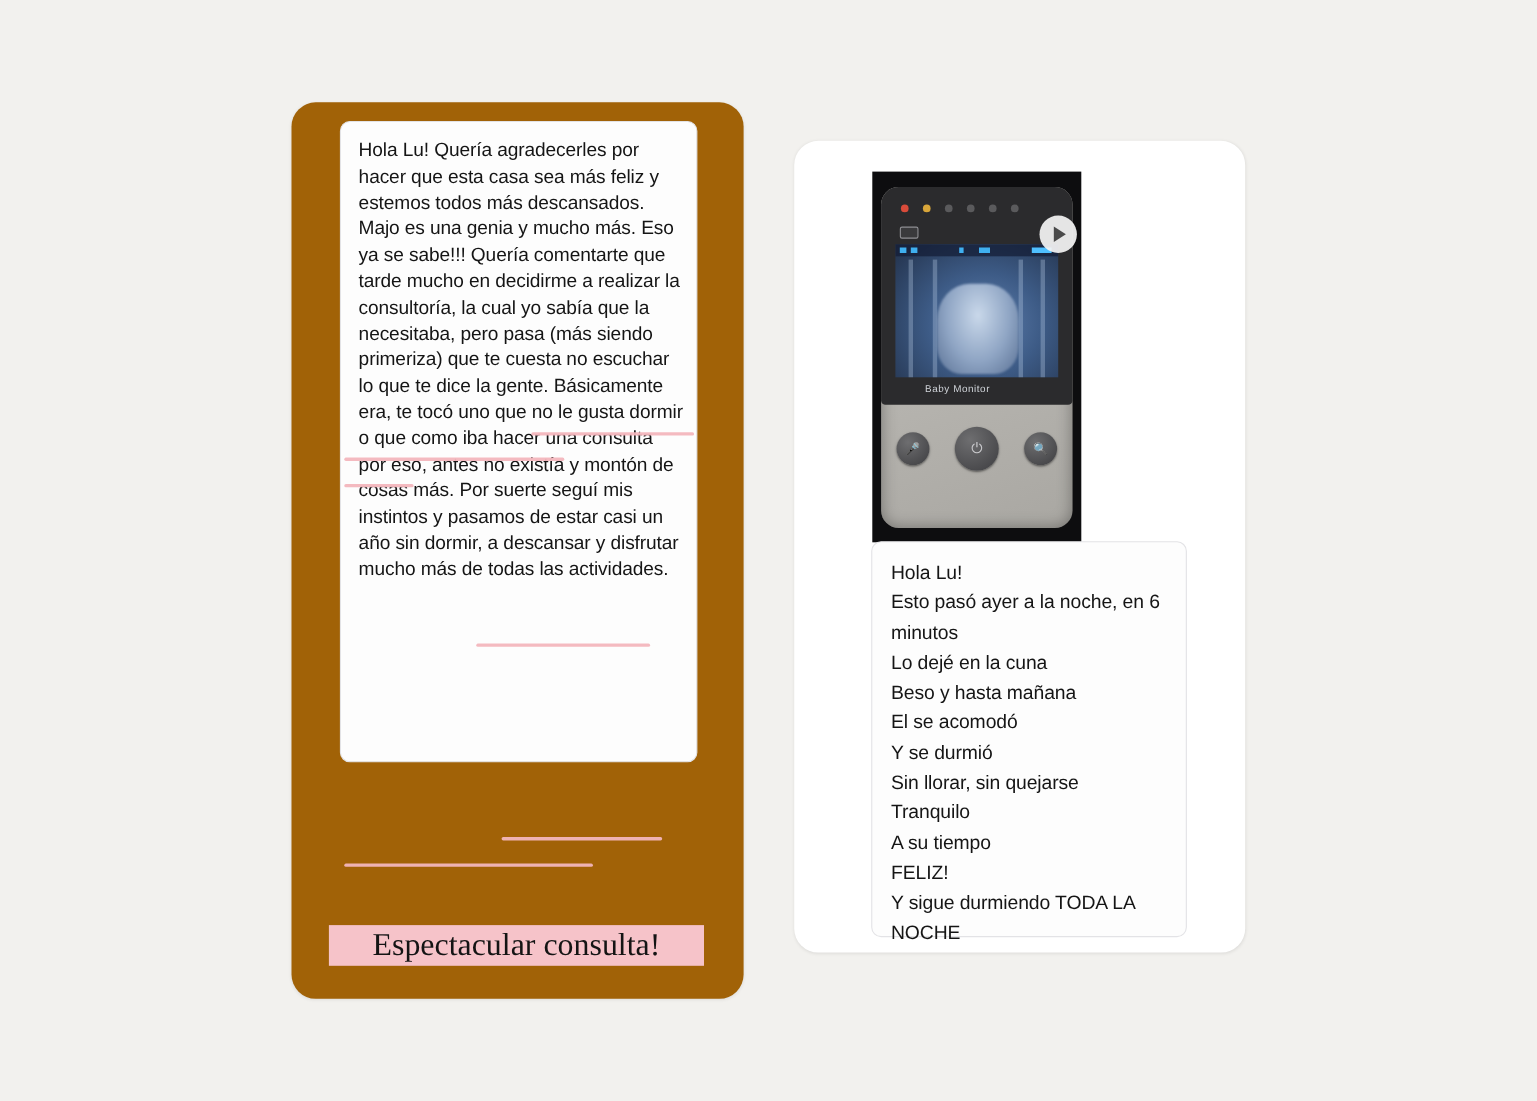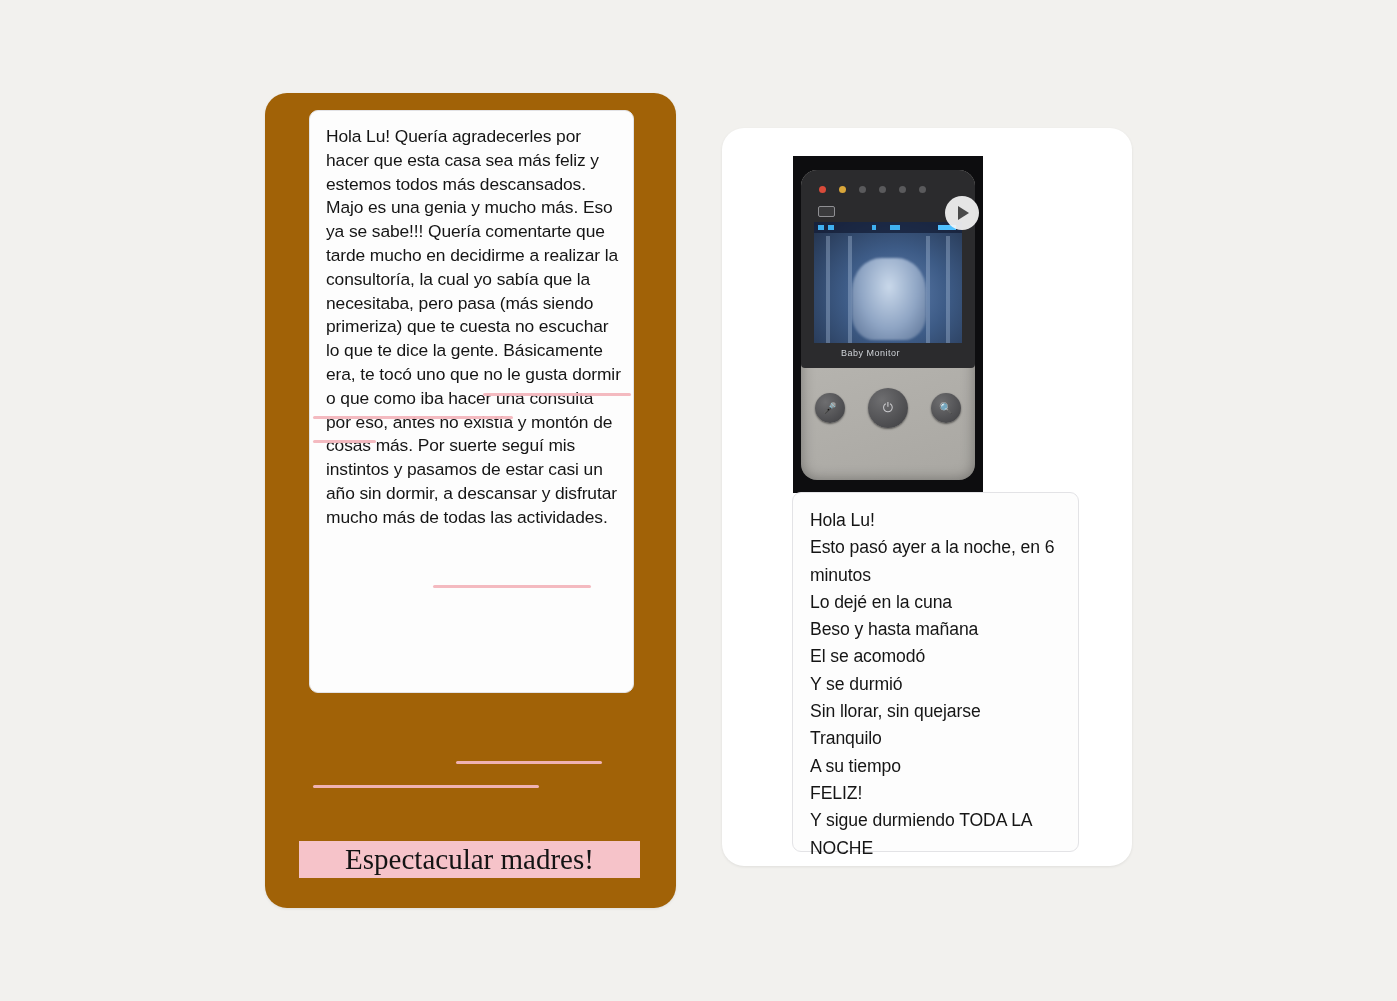--- a/index.html
+++ b/index.html
@@ -269,21 +269,21 @@
   <div class="hl hl-a"></div>
   <div class="hl hl-b"></div>
   <div class="hl hl-c"></div>
   <div class="hl hl-d"></div>
 
 
   <div class="hl hl-e"></div>
   <div class="hl hl-f"></div>
 
   <div class="espectacular-wrap">
-    <div class="espectacular">Espectacular madres!</div>
+    <div class="espectacular">Espectacular consulta!</div>
   </div>
 </div>
 
 <div class="card-right">
 
   <div class="video-frame">
     <div class="monitor-body">
       <div class="monitor-top">
         <div class="led-row">
           <span class="led red"></span>

